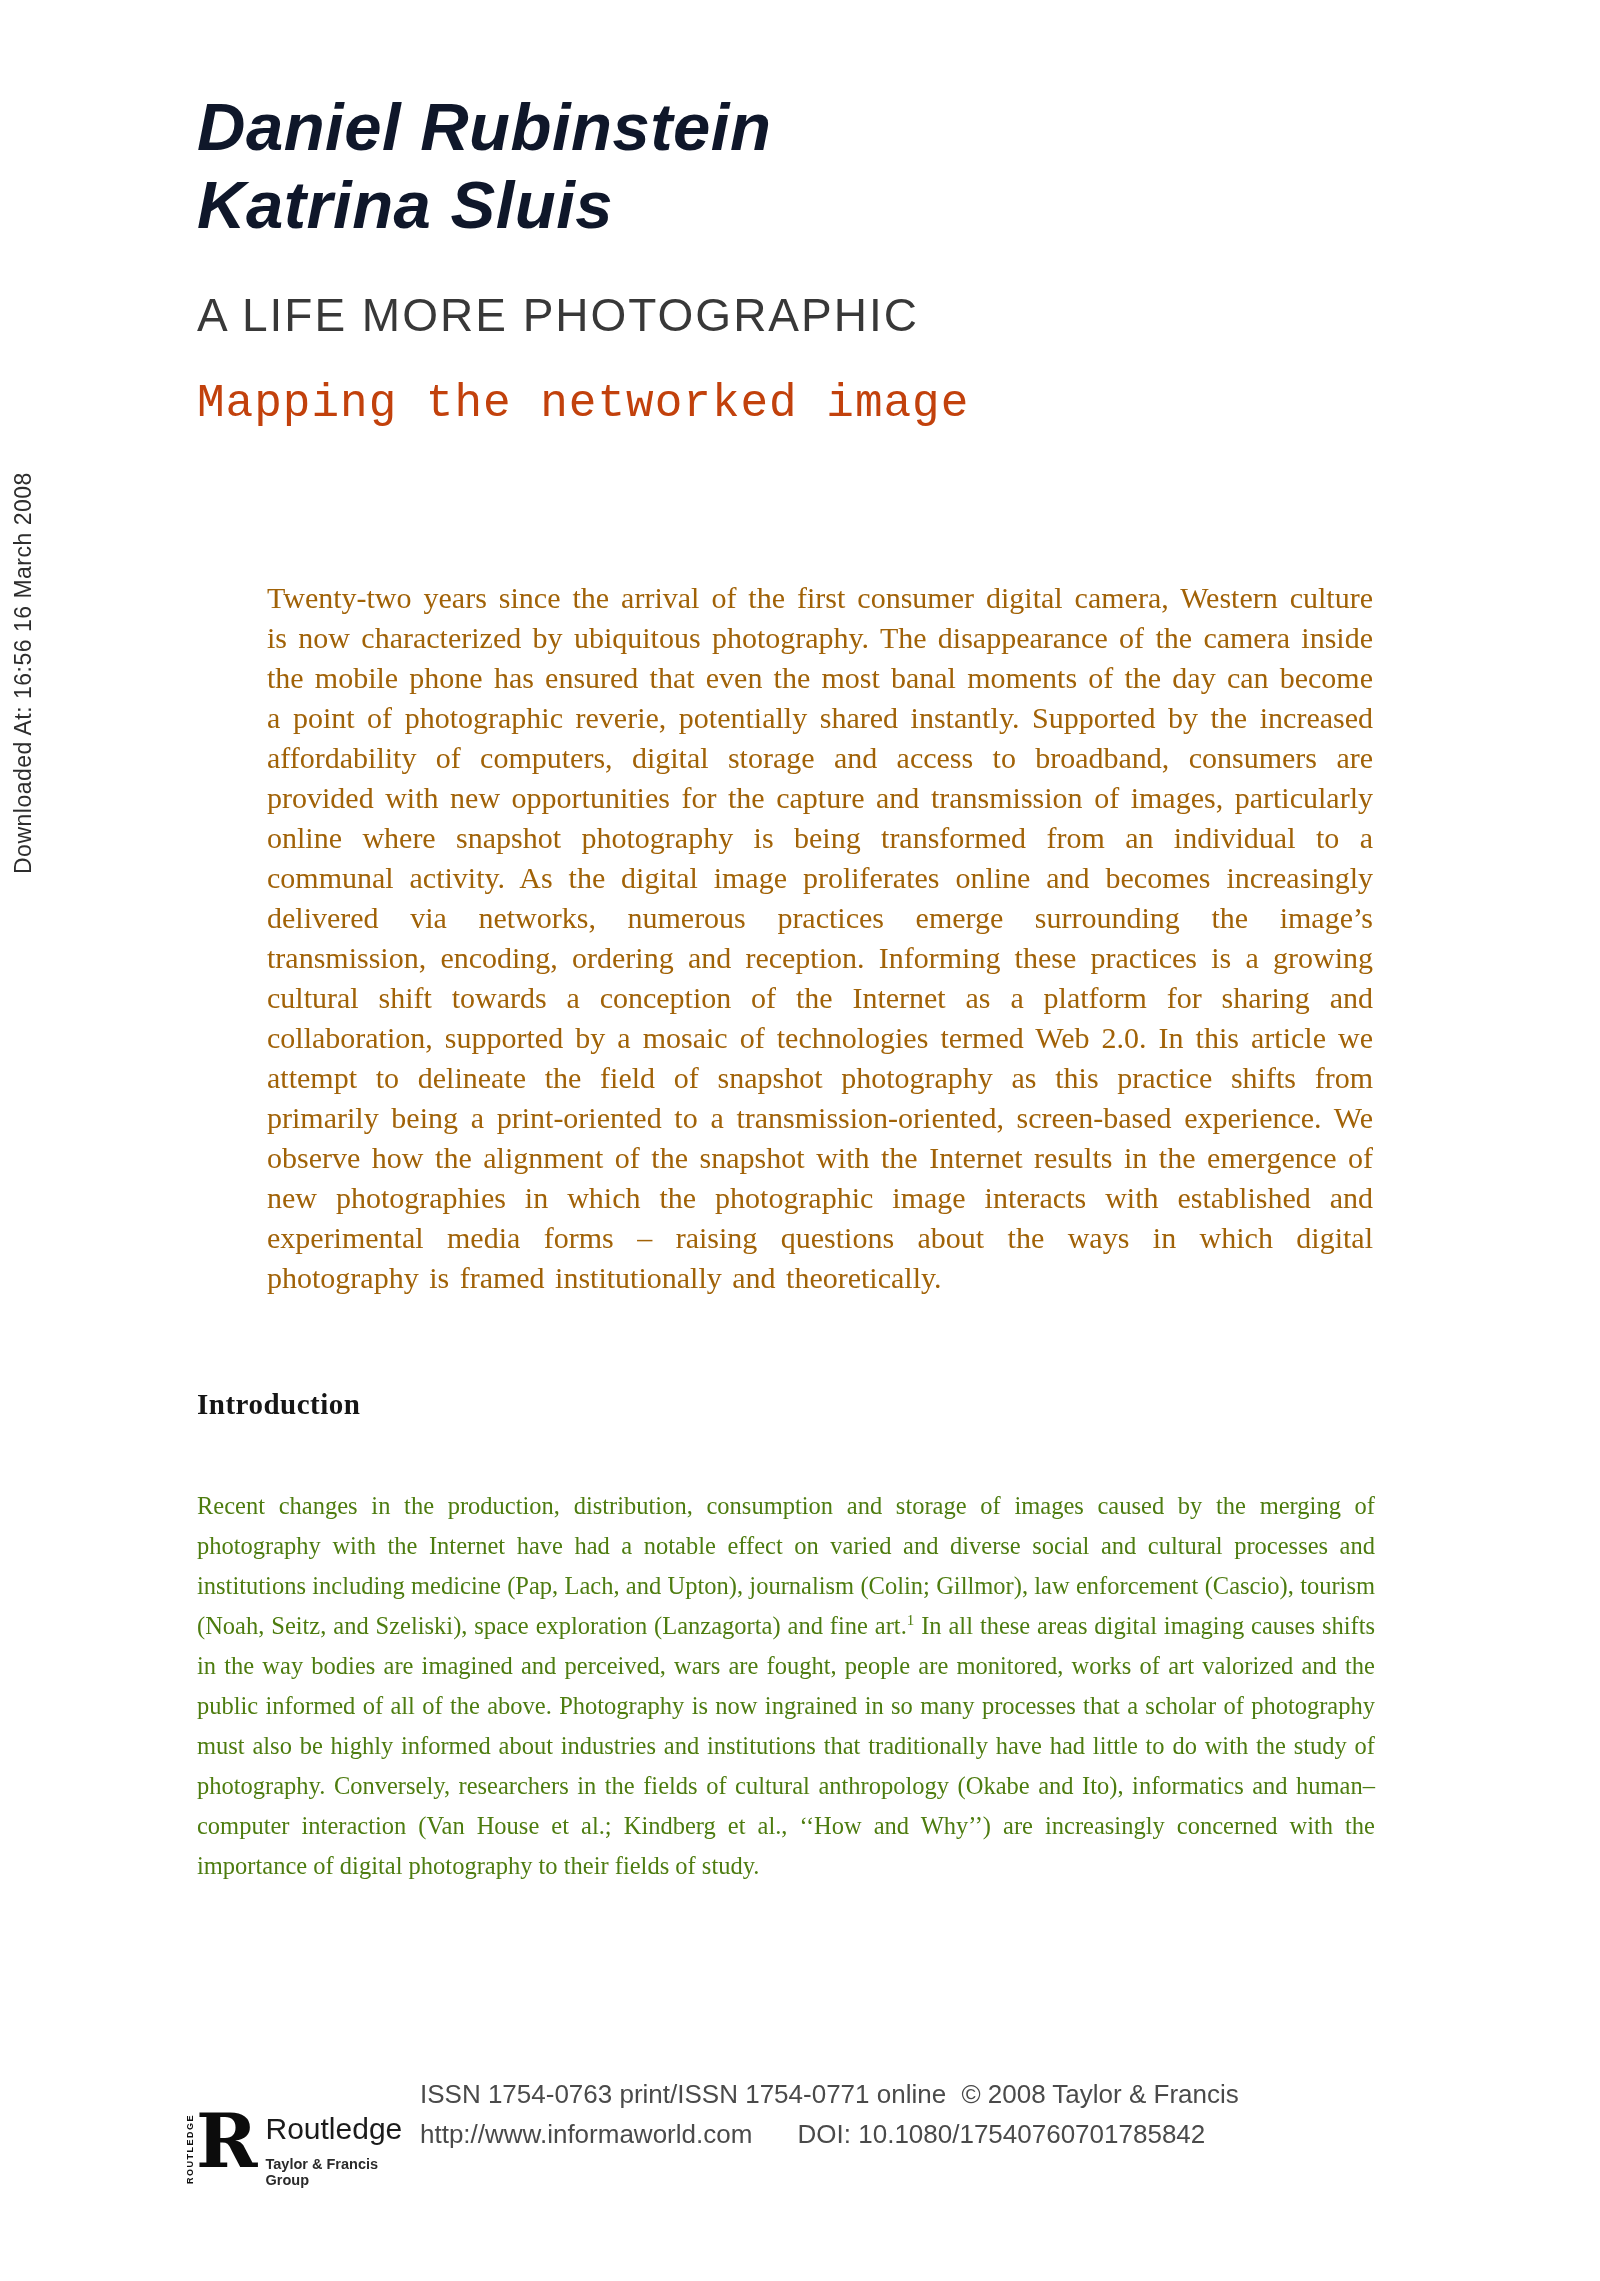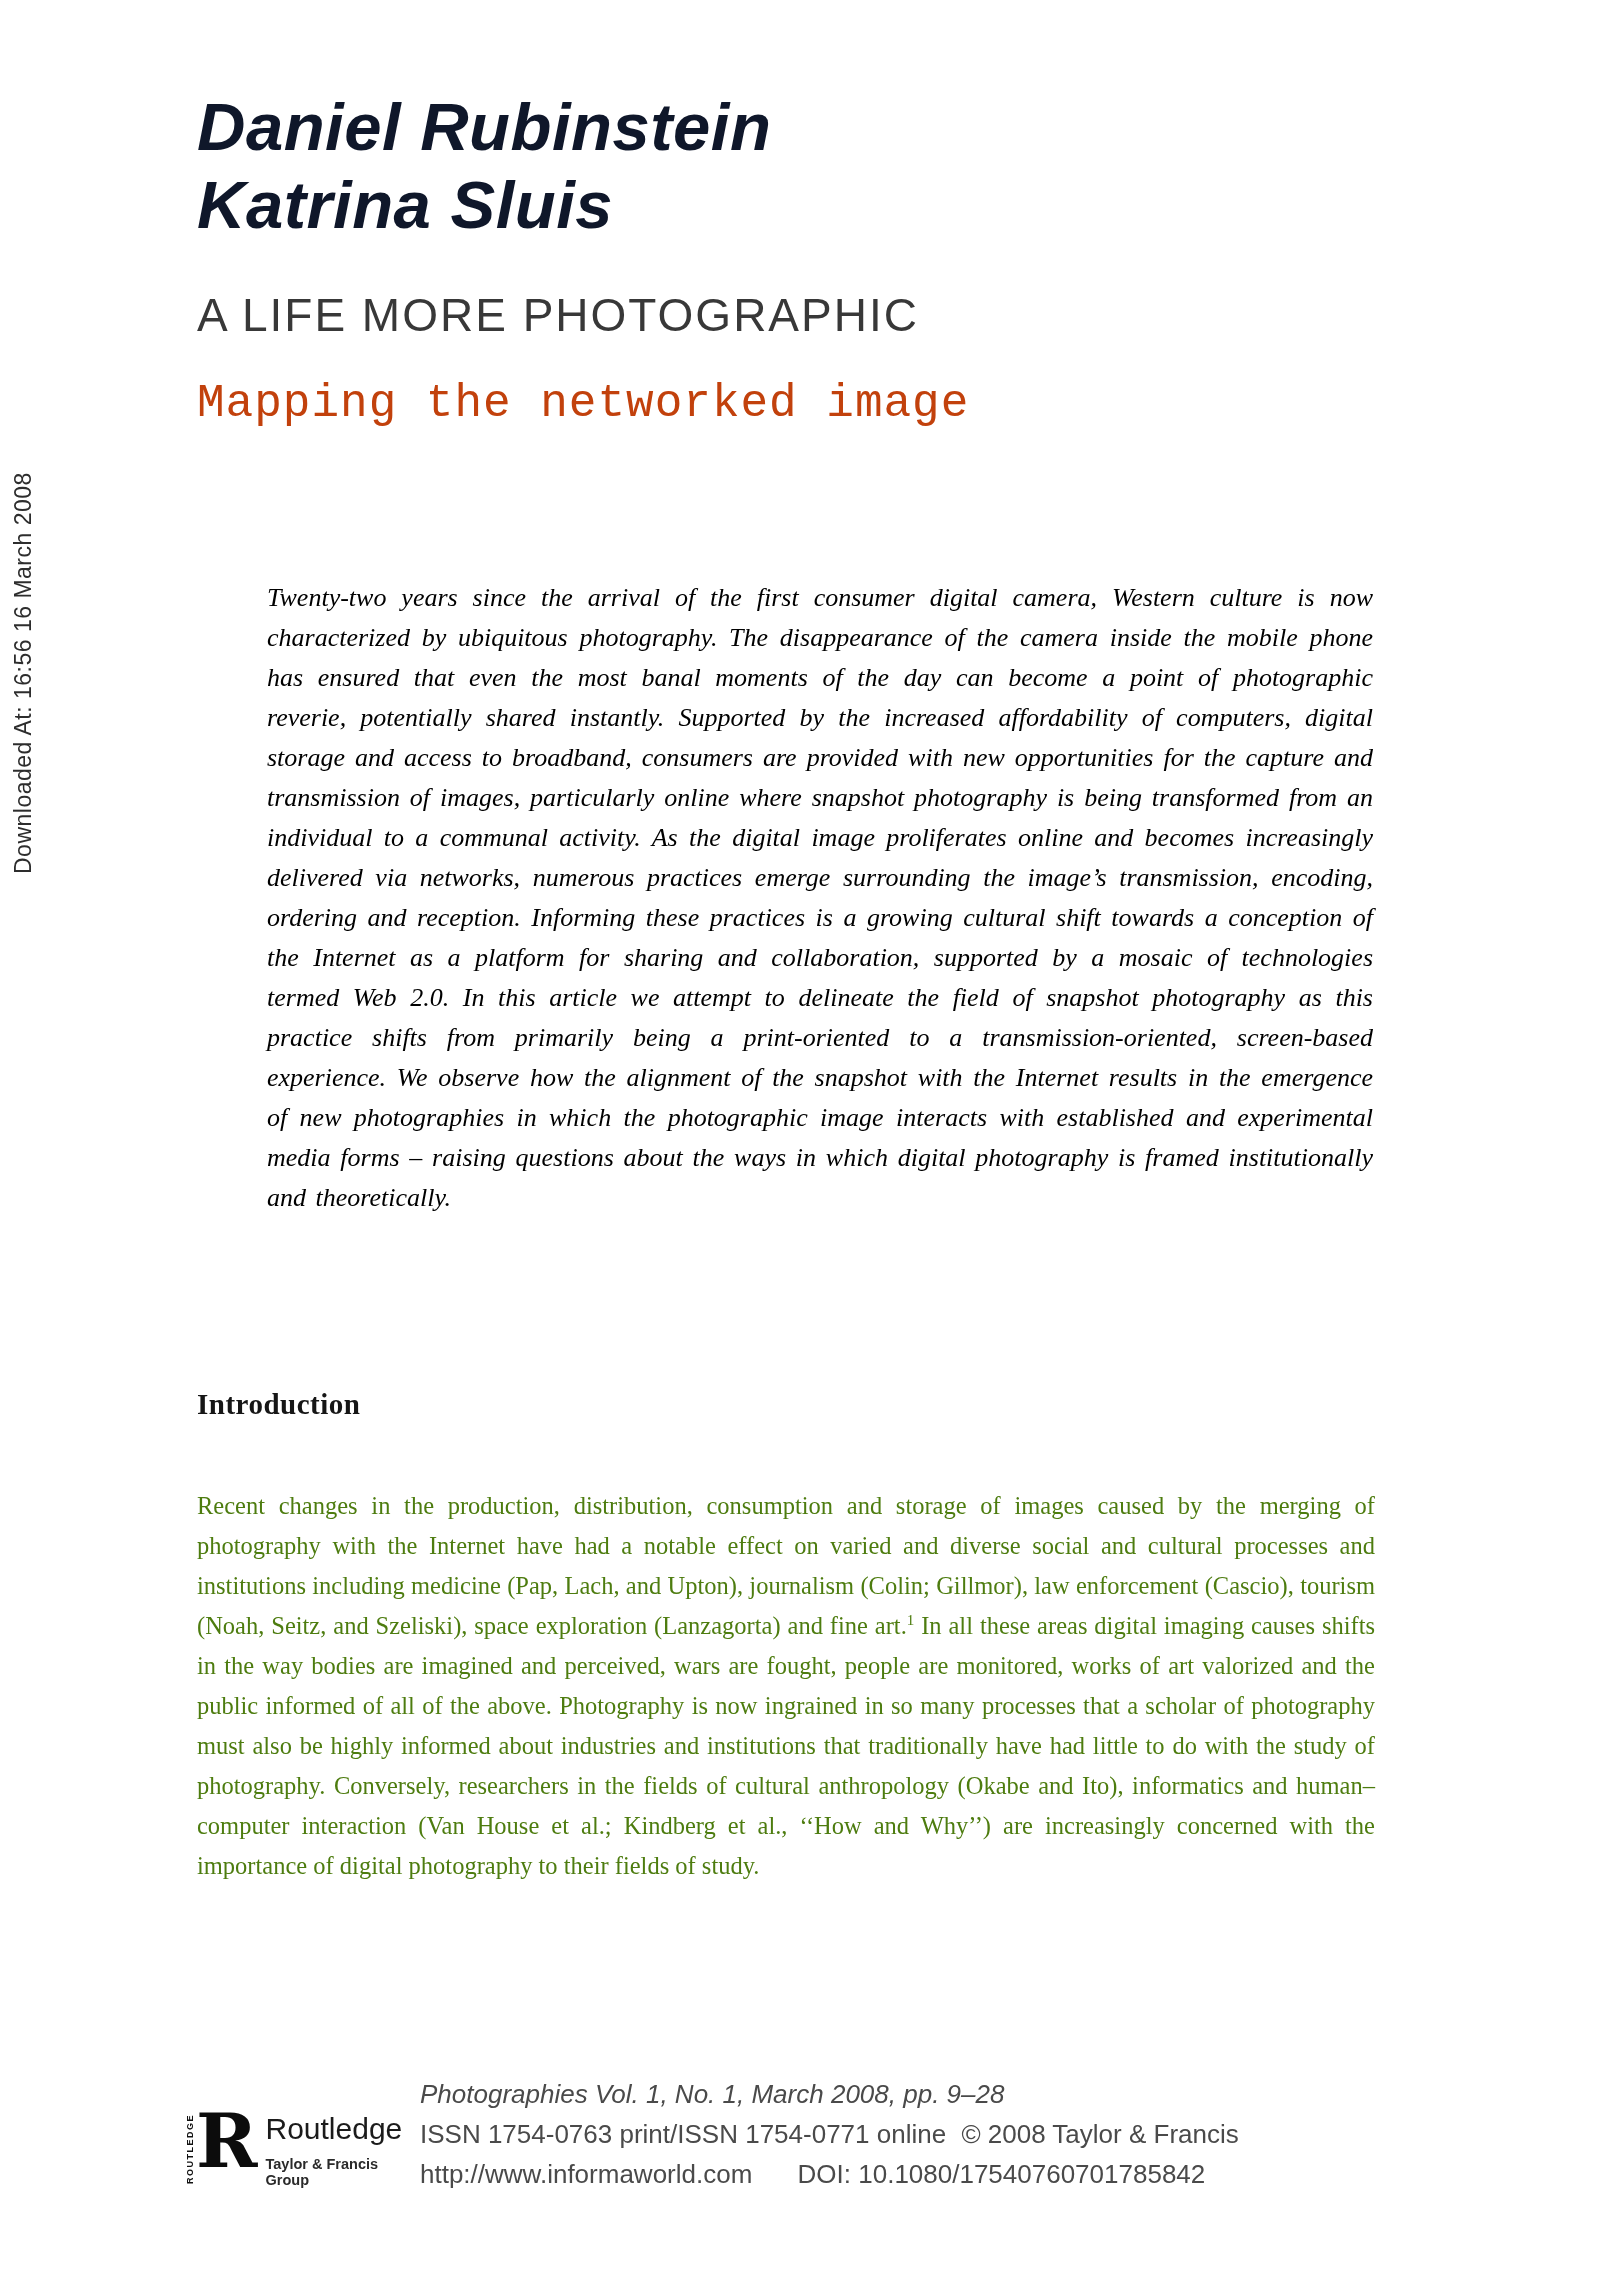--- a/index.html
+++ b/index.html
@@ -55,26 +55,25 @@
     font-weight: 200;
     font-size: 46px;
     color: #c2410c;
     letter-spacing: 1px;
   }
   .abstract {
     position: absolute;
     left: 267px;
     top: 578px;
     width: 1106px;
-    font-style: italic;
-    font-size: 26px;
+    font-size: 30px;
     line-height: 40px;
     text-align: justify;
     word-spacing: 3px;
-    color: #000000;
+    color: #a16207;
   }
   .intro-heading {
     position: absolute;
     left: 197px;
     top: 1388px;
     font-weight: 700;
     font-size: 29px;
     color: #161616;
     letter-spacing: 0.5px;
   }
@@ -194,23 +193,20 @@
         <span class="logo-r">R</span>
       </div>
       <div class="logo-names">
         <span class="logo-name">Routledge</span>
         <span class="logo-tagline">Taylor &amp; Francis Group</span>
       </div>
     </div>
 
     <div class="pub-block">
       <div>
-        <span class="pub-journal">Photographies Vol. 1, No. 1, March 2008, pp. 9–28</span>
-      </div>
-      <div>
         <span>ISSN 1754-0763 print/ISSN 1754-0771 online</span>
         <span class="pub-copyright">© 2008 Taylor &amp; Francis</span>
       </div>
       <div>
         <span>http://www.informaworld.com</span>
         <span class="pub-doi">DOI: 10.1080/17540760701785842</span>
       </div>
     </div>
 
   </div>

